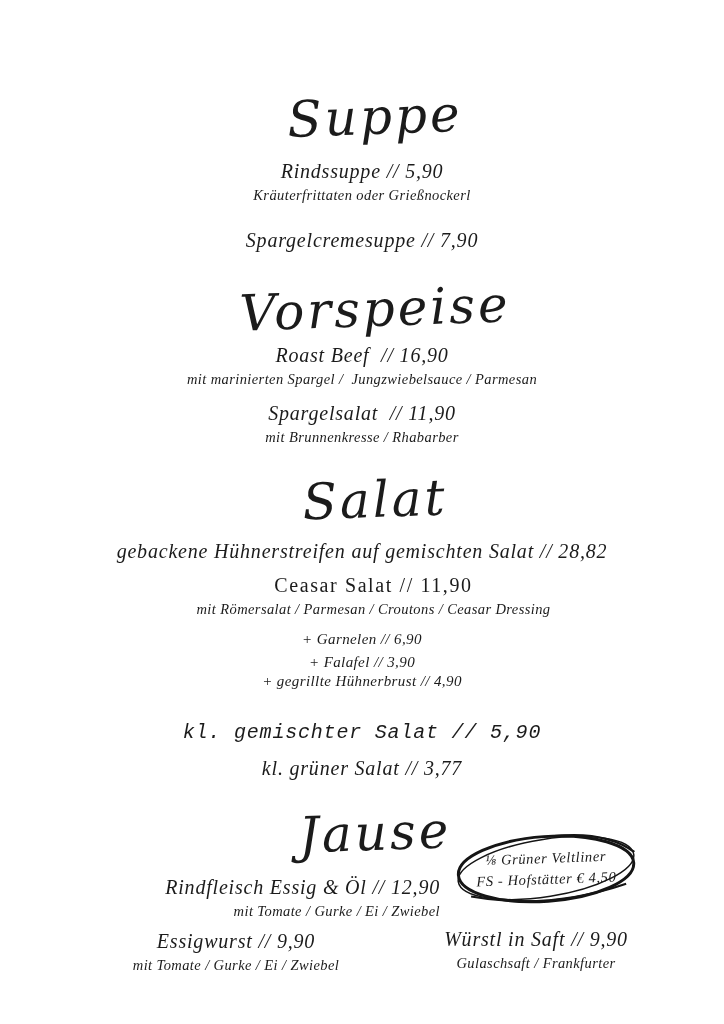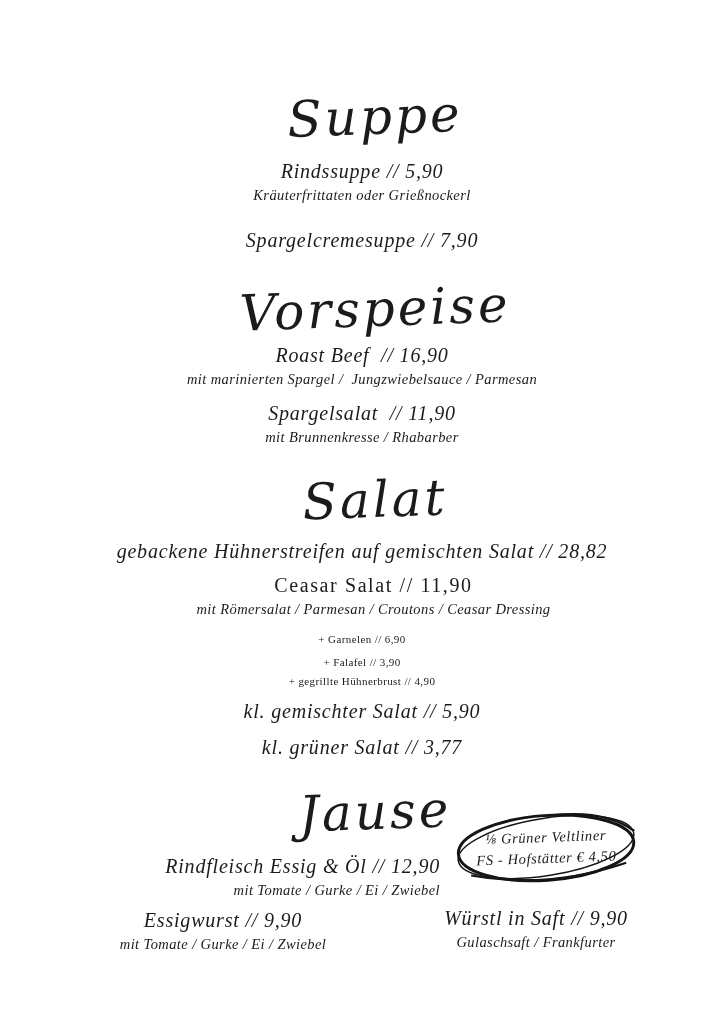--- a/index.html
+++ b/index.html
@@ -37,49 +37,50 @@
   }
   .desc {
     font-style: italic;
     font-size: 14.5px;
     line-height: 19px;
     letter-spacing: 0.4px;
     white-space: pre;
     margin-top: 1px;
   }
   .addon {
-    font-size: 11px;
+    font-style: italic;
+    font-size: 15px;
     line-height: 19px;
     letter-spacing: 0.4px;
     white-space: pre;
   }
   
   .sec-suppe      { margin-top: 84px; }
   .sec-suppe .item-1      { margin-top: 8px; }
   .sec-suppe .item-2      { margin-top: 22px; }
   .sec-vorspeise  { margin-top: 22px; }
   .sec-vorspeise .item-2  { margin-top: 11px; }
   .sec-salat      { margin-top: 20px; }
   .sec-salat .item-1      { margin-top: 5px; }
   .sec-salat .item-2      { margin-top: 7px; padding-left: 23px; }
   .sec-salat .addon-1     { margin-top: 11px; }
   .sec-salat .addon-2     { margin-top: 4px; }
   .sec-salat .addon-3     { }
-  .sec-salat .item-3      { margin-top: 7px; }
+  .sec-salat .item-3      { margin-top: 28px; font-family: Liberation Mono, monospace; }
   .sec-salat .item-4      { margin-top: 9px; }
   
   .sec-jause {
     position: relative;
     margin-top: 16px;
     height: 237px;
   }
   .sec-jause .script { position: absolute; top: 2px; left: 0; right: 0; }
   .col-item { position: absolute; text-align: center; }
   .ji-1 { top: 76px;  left: 0;     width: 440px; text-align: right; }
-  .ji-2 { top: 130px; left: 3px;     width: 440px; }
+  .ji-2 { top: 130px; left: 16px;     width: 440px; }
   .ji-3 { top: 128px; left: 398px; width: 276px; }
   
   .wine-badge {
     position: absolute;
     top: 33px;
     left: 450px;
     width: 192px;
     height: 74px;
     transform: rotate(-2deg);
   }

